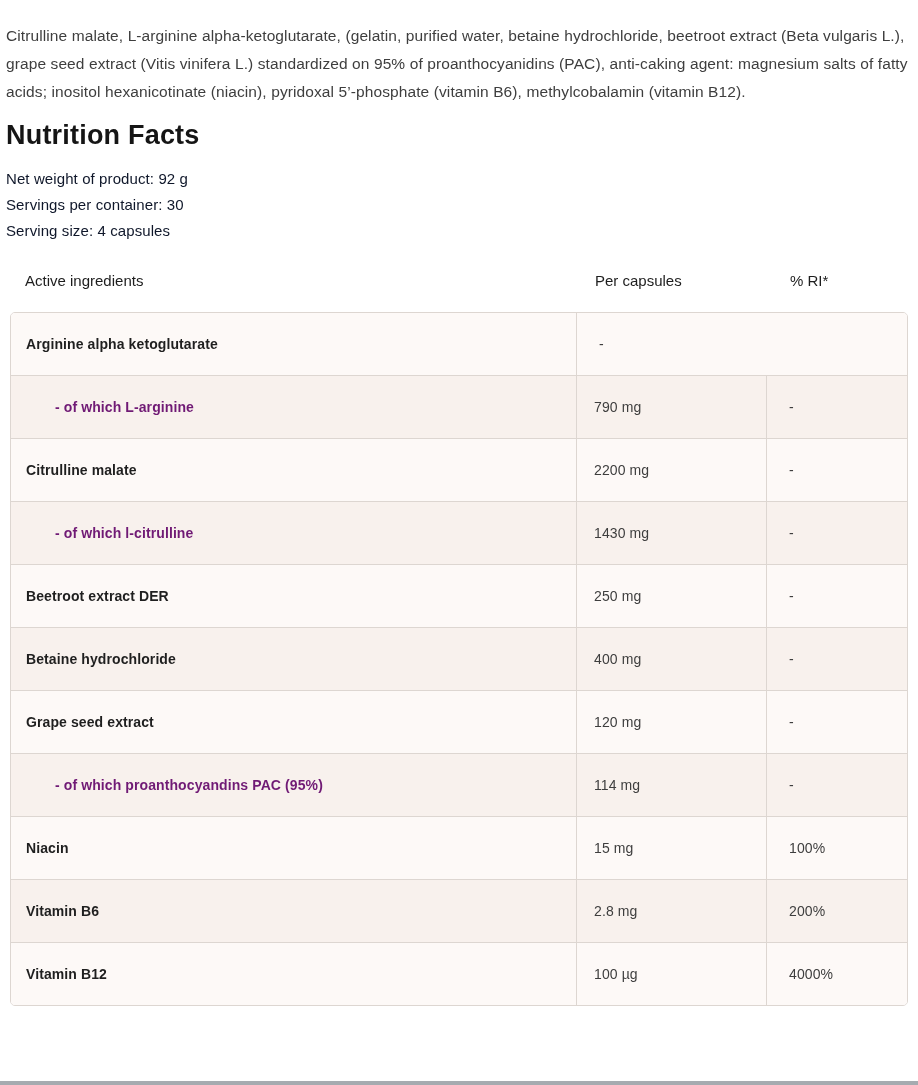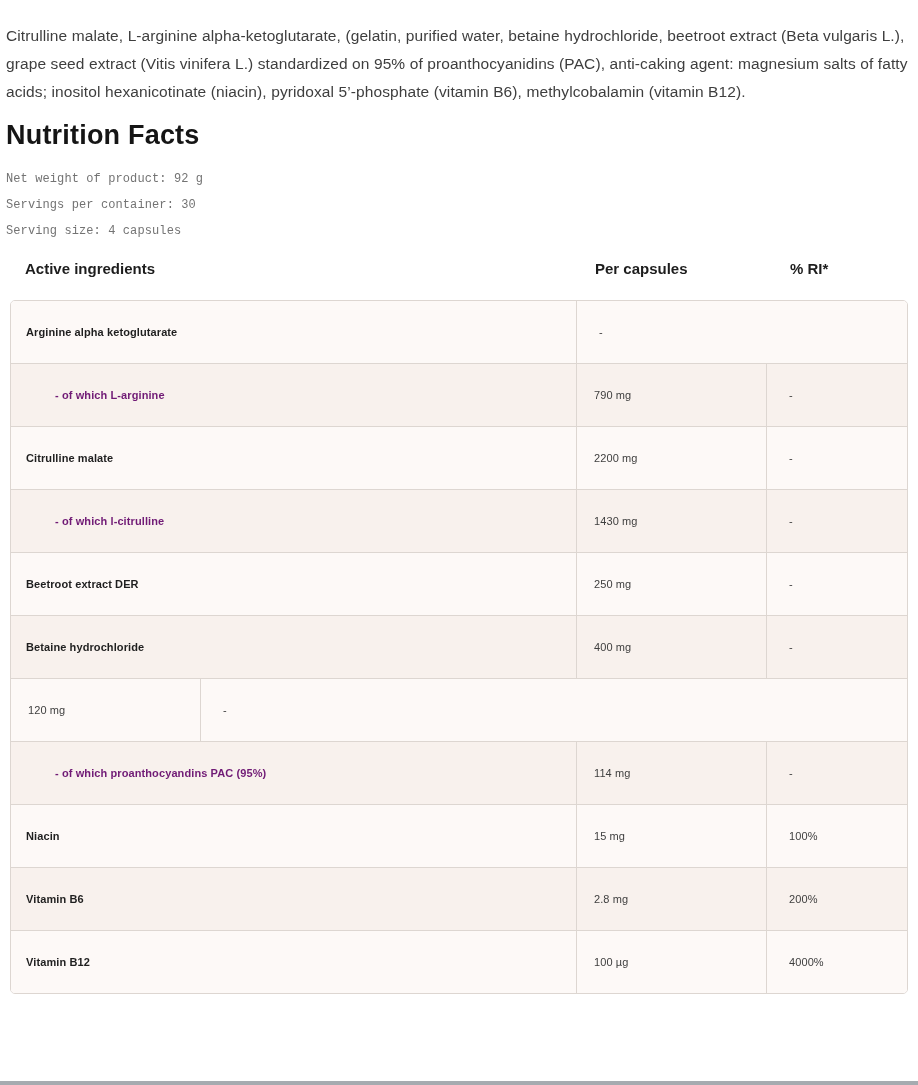--- a/index.html
+++ b/index.html
@@ -30,34 +30,33 @@
     color: #3e3e3e;
     letter-spacing: 0.1px;
     margin: 0;
     max-width: 904px;
   }
   #composition-para { margin-top: 20px; }
   #allergens-para   { margin-top: 9px; }
 
   .info-block { margin-top: 15px; }
   .info-line {
-    font-size: 12px;
+    font-size: 15px;
     line-height: 26px;
-    color: #737373;
+    color: #0f172a;
     letter-spacing: 0.1px;
-    font-family: Liberation Mono, monospace;
   }
 
   
   .table-head {
     display: flex;
     margin-left: 4px;
-    margin-top: 16px;
+    margin-top: 28px;
     font-size: 15px;
-    font-weight: 700;
+    font-weight: 400;
     color: #1d1d1d;
   }
   .table-head .hc { box-sizing: border-box; }
   .hc-name    { width: 568px; padding-left: 15px; }
   .hc-portion { width: 190px; padding-left: 17px; }
   .hc-ri      { width: 140px; padding-left: 22px; }
 
   
   .ntable {
     width: 898px;
@@ -74,21 +73,21 @@
     border-top: 1px solid #ddd6d1;
   }
   .nrow:first-child { border-top: none; }
   .nrow:nth-child(odd)  { background: #fdf9f7; }
   .nrow:nth-child(even) { background: #f8f1ed; }
 
   .cell {
     display: flex;
     align-items: center;
     box-sizing: border-box;
-    font-size: 11px;
+    font-size: 14px;
     color: #3e3e3e;
     letter-spacing: 0.1px;
   }
   .cell-name {
     width: 566px;
     padding-left: 15px;
     border-right: 1px solid #ddd6d1;
     font-weight: 700;
     color: #1f1f1f;
   }
@@ -169,20 +168,21 @@
     <div class="cell cell-ri">-</div>
   </div>
 
   <div class="nrow">
     <div class="cell cell-name">Betaine hydrochloride</div>
     <div class="cell cell-portion">400 mg</div>
     <div class="cell cell-ri">-</div>
   </div>
 
   <div class="nrow">
+    <div class="cell cell-name">Grape seed extract</div>
     <div class="cell cell-portion">120 mg</div>
     <div class="cell cell-ri">-</div>
   </div>
 
   <div class="nrow sub">
     <div class="cell cell-name">- of which proanthocyandins PAC (95%)</div>
     <div class="cell cell-portion">114 mg</div>
     <div class="cell cell-ri">-</div>
   </div>
 

